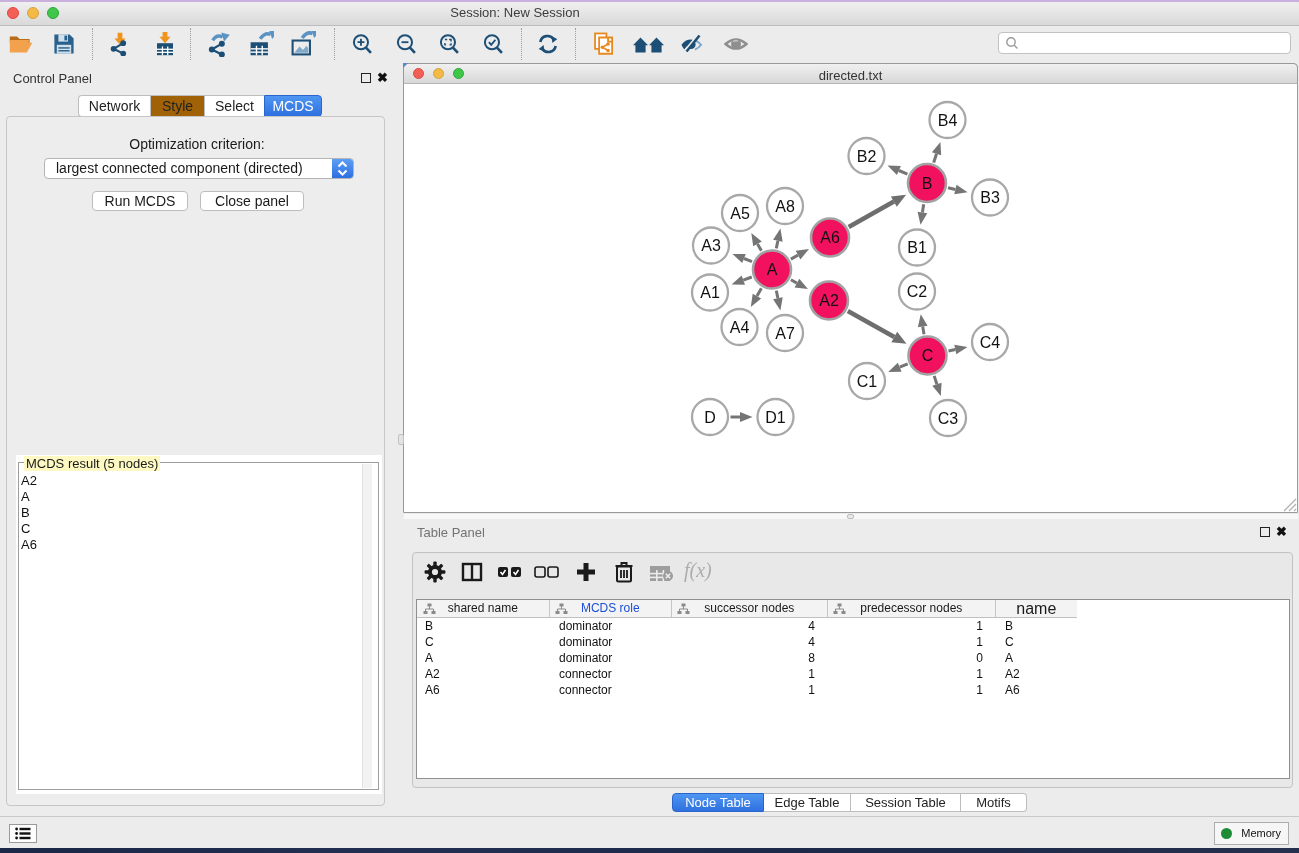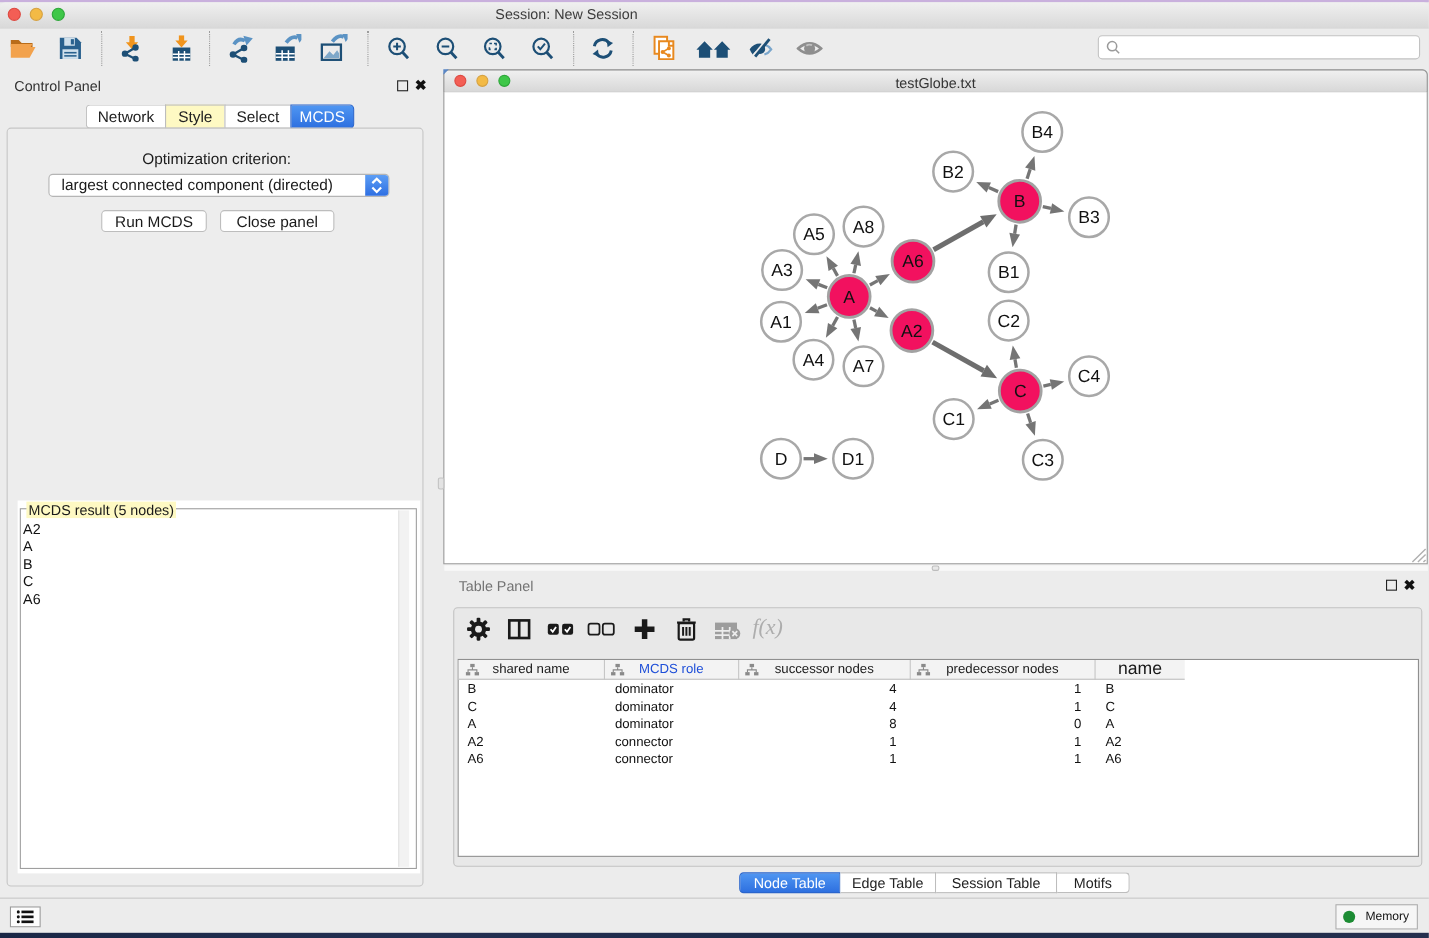--- a/index.html
+++ b/index.html
@@ -141,21 +141,21 @@
 <div style="position:absolute;left:998px;top:32px;width:291px;height:20px;background:#fff;border:1px solid #c2c2c2;border-radius:4px">
     <svg width="16" height="16" viewBox="0 0 16 16" style="position:absolute;left:5px;top:2px">
       <circle cx="7" cy="7" r="4.2" fill="none" stroke="#9a9a9a" stroke-width="1.4"></circle>
       <line x1="10" y1="10" x2="13.4" y2="13.4" stroke="#9a9a9a" stroke-width="1.4"></line>
     </svg>
   </div>
 <div style="position:absolute;left:13px;top:71px;font-size:13px;color:#333">Control Panel</div>
 <div style="position:absolute;left:361px;top:73px;width:10px;height:10px;border:1.6px solid #222;box-sizing:border-box"></div>
 <div style="position:absolute;left:377px;top:70px;font-size:13px;font-weight:bold;color:#111">✖</div>
 <div style="position:absolute;left:78px;top:95px;width:72px;height:22px;background:#fff;border:1px solid #bdbdbd;border-right:none;box-sizing:border-box;font-size:14px;color:#222;text-align:center;line-height:21px;border-radius:4px 0 0 4px">Network</div>
-<div style="position:absolute;left:150px;top:95px;width:54px;height:22px;background:#fef9c3;border:1px solid #bdbdbd;border-right:none;box-sizing:border-box;font-size:14px;color:#222;text-align:center;line-height:21px">Style</div>
+<div style="position:absolute;left:150px;top:95px;width:54px;height:22px;background:#a16207;border:1px solid #bdbdbd;border-right:none;box-sizing:border-box;font-size:14px;color:#222;text-align:center;line-height:21px">Style</div>
 <div style="position:absolute;left:204px;top:95px;width:60px;height:22px;background:#fff;border:1px solid #bdbdbd;border-right:none;box-sizing:border-box;font-size:14px;color:#222;text-align:center;line-height:21px">Select</div>
 <div style="position:absolute;left:264px;top:95px;width:58px;height:22px;background:linear-gradient(#4f96f2,#2e70e0);border:1px solid #2a65cc;box-sizing:border-box;border-radius:0 4px 4px 0;font-size:14px;color:#fff;text-align:center;line-height:21px">MCDS</div>
 <div style="position:absolute;left:6px;top:116px;width:379px;height:690px;background:#ededed;border:1px solid #c6c6c6;border-radius:4px;box-sizing:border-box"></div>
 <div style="position:absolute;left:0;top:136px;width:394px;text-align:center;font-size:14px;color:#1a1a1a">Optimization criterion:</div>
 <div style="position:absolute;left:44px;top:158px;width:310px;height:21px;background:#fff;border:1px solid #b5b5b5;border-radius:4px;box-sizing:border-box;font-size:14px;color:#1a1a1a;line-height:19px;padding-left:11px">largest connected component (directed)<div style="position:absolute;right:0;top:0;width:21px;height:19px;background:linear-gradient(#5d9ef5,#2e6fe2);border-radius:0 3px 3px 0"><svg width="21" height="19" viewBox="0 0 21 19">
         <path d="M6.5 7.5 L10.5 3.5 L14.5 7.5 M6.5 11.5 L10.5 15.5 L14.5 11.5" stroke="#fff" stroke-width="2" fill="none"></path>
       </svg></div></div>
 <div style="position:absolute;left:92px;top:191px;width:96px;height:20px;background:#fff;border:1px solid #bdbdbd;border-radius:4px;box-sizing:border-box;font-size:14px;color:#1a1a1a;text-align:center;line-height:18px">Run MCDS</div>
 <div style="position:absolute;left:200px;top:191px;width:104px;height:20px;background:#fff;border:1px solid #bdbdbd;border-radius:4px;box-sizing:border-box;font-size:14px;color:#1a1a1a;text-align:center;line-height:18px">Close panel</div>
 <div style="position:absolute;left:16px;top:455px;width:366px;height:339px;background:#fff"></div>
@@ -167,21 +167,21 @@
     <div style="height:16px">A</div>
     <div style="height:16px">B</div>
     <div style="height:16px">C</div>
     <div style="height:16px">A6</div>
   </div>
 <div style="position:absolute;left:403px;top:63px;width:895px;height:450px;background:#fff;border:1px solid #9a9a9a;border-radius:5px 5px 0 0;box-sizing:border-box"></div>
 <div style="position:absolute;left:403px;top:63px;width:895px;height:21px;background:linear-gradient(#f0f0f0,#d8d8d8);border:1px solid #9a9a9a;border-bottom:1px solid #b4b4b4;border-radius:5px 5px 0 0;box-sizing:border-box"></div>
 <div style="position:absolute;left:412.5px;top:68px;width:11px;height:11px;border-radius:50%;background:#f35e55;border:1px solid #dd4a42;box-sizing:border-box"></div>
 <div style="position:absolute;left:432.5px;top:68px;width:11px;height:11px;border-radius:50%;background:#f3ba45;border:1px solid #d6a243;box-sizing:border-box"></div>
 <div style="position:absolute;left:452.5px;top:68px;width:11px;height:11px;border-radius:50%;background:#3ec748;border:1px solid #2ea73a;box-sizing:border-box"></div>
-<div style="position:absolute;left:403px;top:68px;width:895px;text-align:center;font-size:13px;color:#333">testGlobe.txt</div>
+<div style="position:absolute;left:403px;top:68px;width:895px;text-align:center;font-size:13px;color:#333">directed.txt</div>
 <div style="position:absolute;left:403px;top:63px;width:0;height:0;border-top:5px solid #5a87c6;border-right:5px solid transparent"></div>
 <svg width="895" height="429" viewBox="0 0 895 429" style="position:absolute;left:403px;top:84px">
     <line x1="348.8" y1="193.0" x2="340.3" y2="196.2" stroke="#757575" stroke-width="3.0"></line>
     <polygon points="328.6,200.5 338.6,191.6 342.0,200.7" fill="#757575"></polygon>
     <line x1="349.0" y1="177.6" x2="341.0" y2="174.5" stroke="#757575" stroke-width="3.0"></line>
     <polygon points="329.4,169.9 342.8,169.9 339.2,179.1" fill="#757575"></polygon>
     <line x1="358.4" y1="204.2" x2="354.0" y2="212.1" stroke="#757575" stroke-width="3.0"></line>
     <polygon points="347.8,223.0 349.7,209.7 358.2,214.5" fill="#757575"></polygon>
     <line x1="358.4" y1="166.8" x2="354.5" y2="159.9" stroke="#757575" stroke-width="3.0"></line>
     <polygon points="348.3,149.0 358.8,157.5 350.2,162.3" fill="#757575"></polygon>

